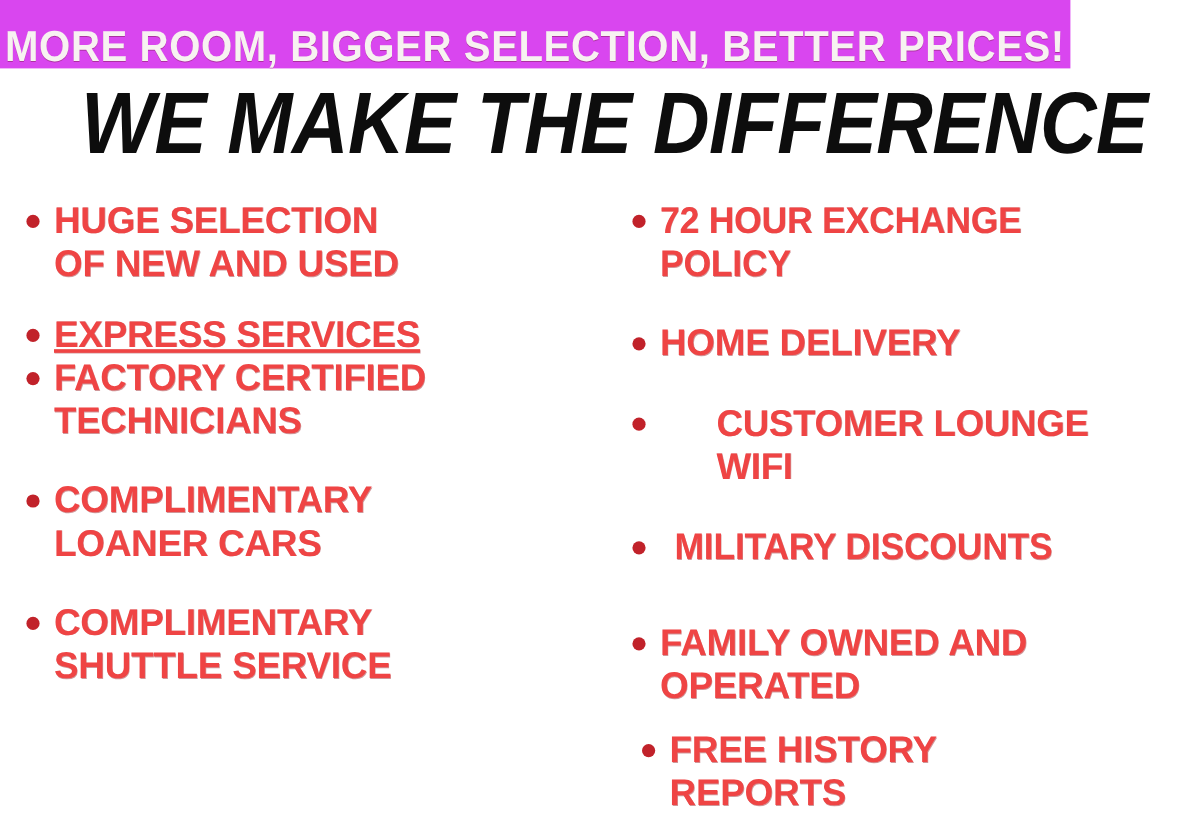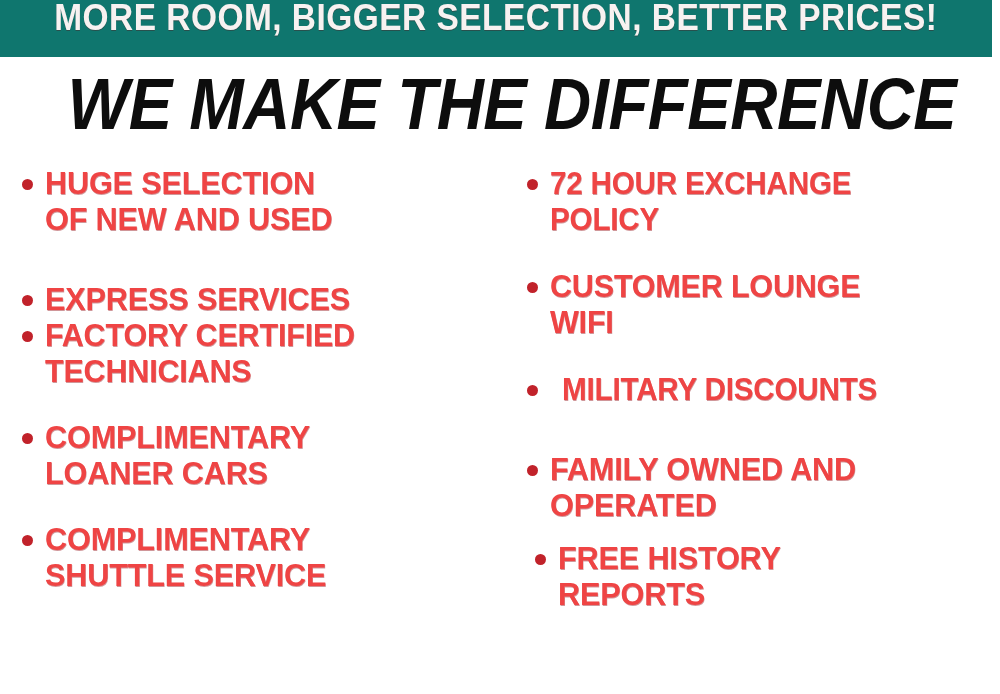--- a/index.html
+++ b/index.html
@@ -14,24 +14,24 @@
   #poster {
     position:relative;
     width:1000px; height:694px;
     background:#ffffff;
   }
 
   
   .banner {
     position:absolute;
     left:0; top:0;
-    width:992px; height:57px;
-    background:#0f766e;
+    width:892px; height:57px;
+    background:#d946ef;
     display:flex;
-    align-items:flex-start;
+    align-items:flex-end;
     justify-content:center;
     overflow:hidden;
   }
   .banner-text {
     color:#f7f2f1;
     font-family:"Liberation Sans", sans-serif;
     font-weight:bold;
     font-size:36px;
     line-height:1;
     letter-spacing:0.5px;
@@ -108,30 +108,30 @@
   .bullet-text {
     flex:1 1 auto;
     white-space:pre-line;
     transform:scaleX(0.99);
     transform-origin:left center;
   }
 
   
   .col-left .bullet-item  { margin-left:22px; }
   .col-left .b0 { margin-top:8px;  }
-  .col-left .b1 { margin-top:44px; }
+  .col-left .b1 { margin-top:23px;text-decoration:underline; }
   .col-left .b2 { }
   .col-left .b3 { margin-top:30px; }
   .col-left .b4 { margin-top:30px; }
 
   
   .col-right .bullet-item { margin-left:27px; }
   .col-right .b0 { margin-top:8px;  }
   .col-right .b1 { margin-top:30px; }
-  .col-right .b2 { margin-top:31px; }
+  .col-right .b2 { margin-top:31px;gap:47px; }
   .col-right .b3 { margin-top:31px;gap:12px; }
   .col-right .b4 { margin-top:44px; }
   .col-right .b5 { margin-top:17px; margin-left:35px; }
 
   
   .col-right .b0 .bullet-text,
   .col-right .b3 .bullet-text { transform:scaleX(0.955); }
   .col-right .b2 .bullet-text { transform:scaleX(0.985); }
   .col-left  .b2 .bullet-text { transform:scaleX(0.985); }
 </style>
@@ -187,20 +187,24 @@
 
     <div class="col col-right">
       <ul class="bullet-list">
 
         <li class="bullet-item b0">
           <span class="bullet-dot"></span>
           <span class="bullet-text">72 HOUR EXCHANGE
 POLICY</span>
         </li>
 
+        <li class="bullet-item b1">
+          <span class="bullet-dot"></span>
+          <span class="bullet-text">HOME DELIVERY</span>
+        </li>
 
         <li class="bullet-item b2">
           <span class="bullet-dot"></span>
           <span class="bullet-text">CUSTOMER LOUNGE
 WIFI</span>
         </li>
 
         <li class="bullet-item b3">
           <span class="bullet-dot"></span>
           <span class="bullet-text">MILITARY DISCOUNTS</span>

